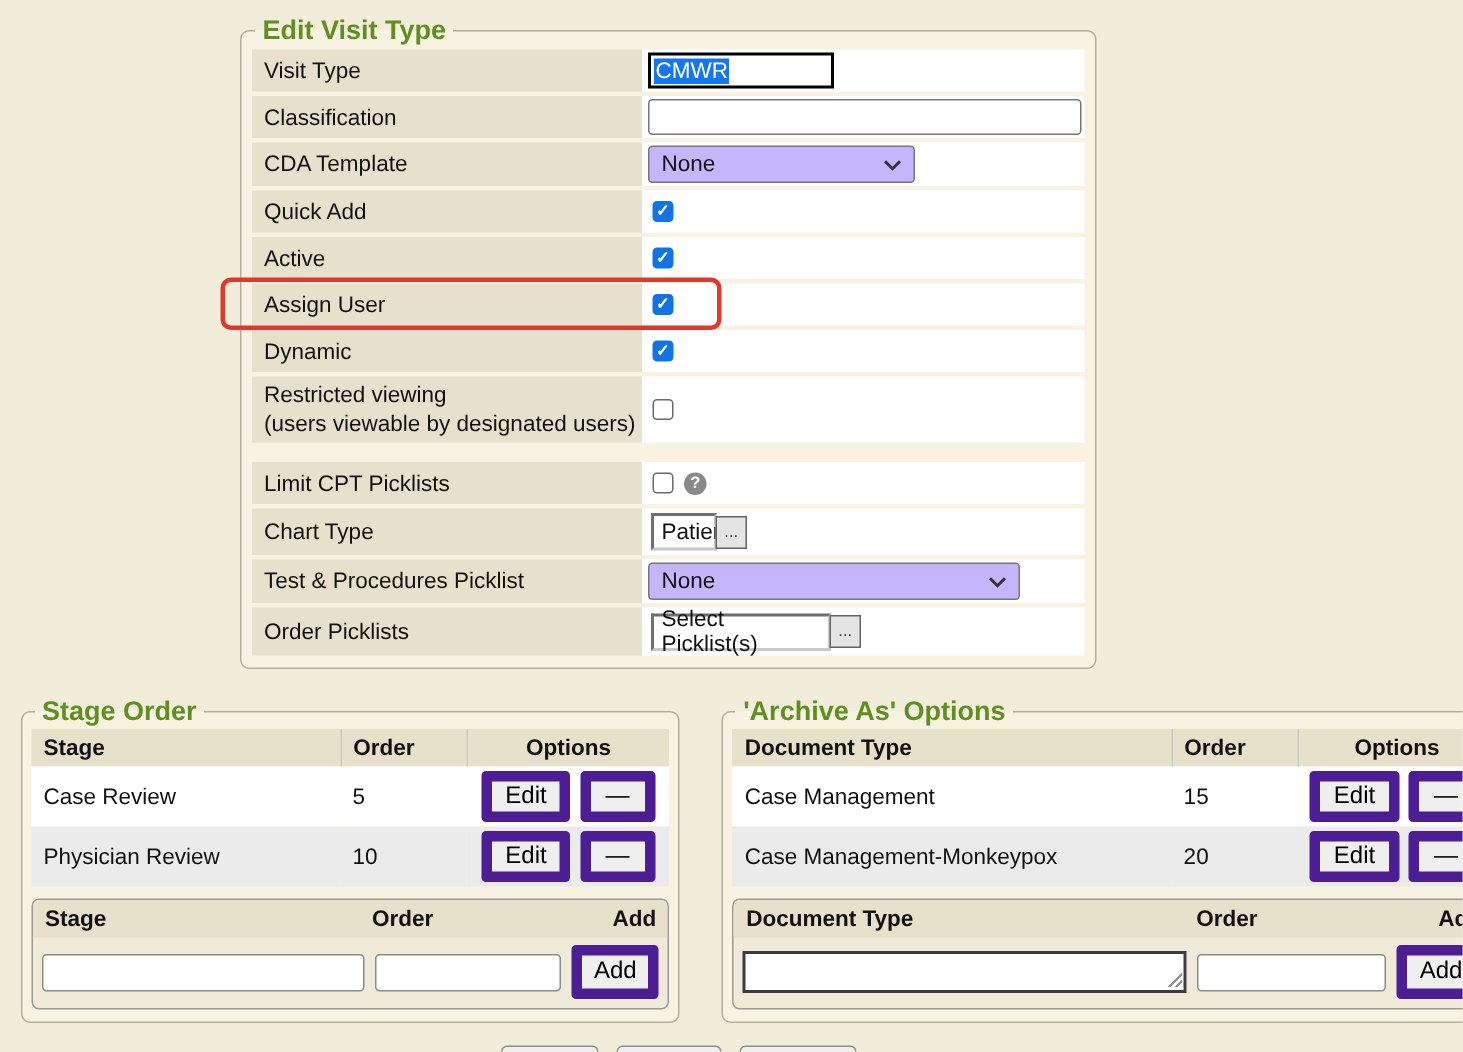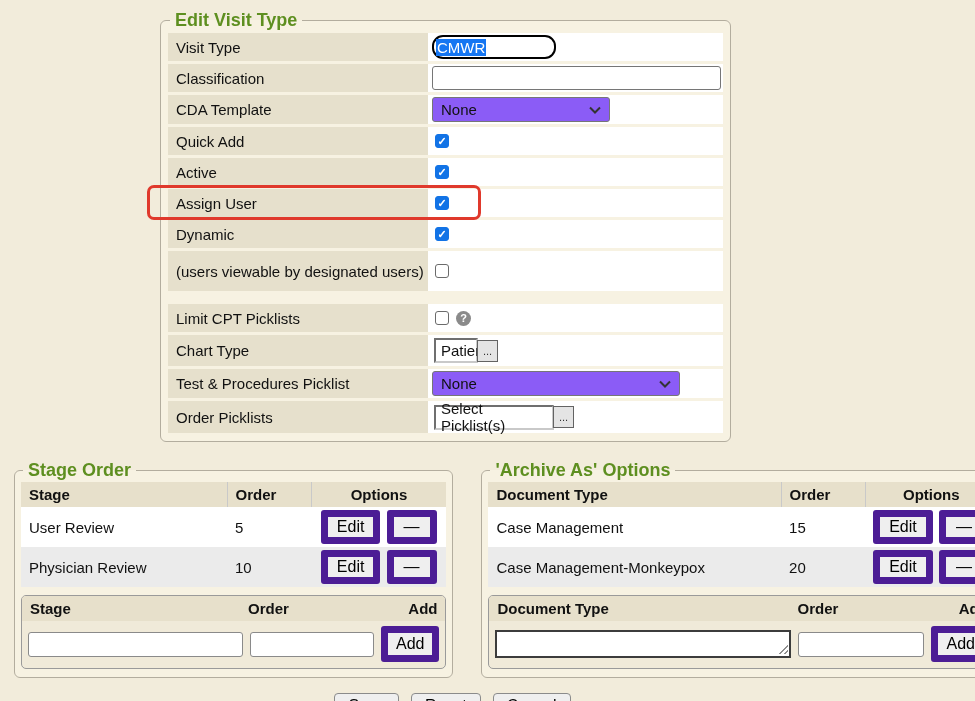--- a/index.html
+++ b/index.html
@@ -39,36 +39,36 @@
   }
   .fvalue {
     flex:1; background:#fff;
     padding:2px 2px 2px 4px;
     display:flex; align-items:center; gap:7px;
   }
   .spacer { height:7px; }
 
   .input-focus {
     width:124px; height:24px;
-    border:2px solid #000; border-radius:11px;
+    border:2px solid #000; border-radius:0;
     background:#fff; display:flex; align-items:center;
     padding:0 2px; font-size:15px;
   }
   .input-focus .seltext { background:#1576f2; color:#fff; padding:0 1px; }
 
   .txt {
     width:289px; height:24px;
     border:1px solid #767676; border-radius:3px;
     background:#fff; font-size:15px; padding:0 6px;
     font-family:inherit; color:#111;
   }
 
   .sel {
     height:25px; border:1px solid #767676; border-radius:3px;
-    background:#8b5cf6; display:flex; align-items:center;
+    background:#c4b5fd; display:flex; align-items:center;
     justify-content:space-between; padding:0 8px; font-size:15px;
     cursor:default;
   }
   .sel-cda { width:178px; }
   .sel-tp  { width:248px; }
 
   .cb {
     width:14px; height:14px; border:1px solid #6b6b6b; border-radius:3px;
     background:#fff; display:flex; align-items:center; justify-content:center;
     margin-left:3px; flex:0 0 auto;
@@ -228,20 +228,21 @@
 
     <div class="frow">
       <div class="flabel">Dynamic</div>
       <div class="fvalue">
         <span class="cb checked"></span>
       </div>
     </div>
 
     <div class="frow" style="min-height:40px;">
       <div class="flabel">
+        <span>Restricted viewing</span>
         <span>(users viewable by designated users)</span>
       </div>
       <div class="fvalue">
         <span class="cb"></span>
       </div>
     </div>
 
     <div class="spacer"></div>
 
     <div class="frow">
@@ -299,21 +300,21 @@
         </colgroup>
       <thead>
         <tr>
           <th>Stage</th>
           <th>Order</th>
           <th class="opts">Options</th>
         </tr>
       </thead>
       <tbody>
         <tr>
-          <td>User Review</td>
+          <td>Case Review</td>
           <td>5</td>
           <td class="opts">
             <button class="mini-btn">Edit</button>
             <button class="mini-btn dash-btn">—</button>
           </td>
         </tr>
         <tr>
           <td>Physician Review</td>
           <td>10</td>
           <td class="opts">

